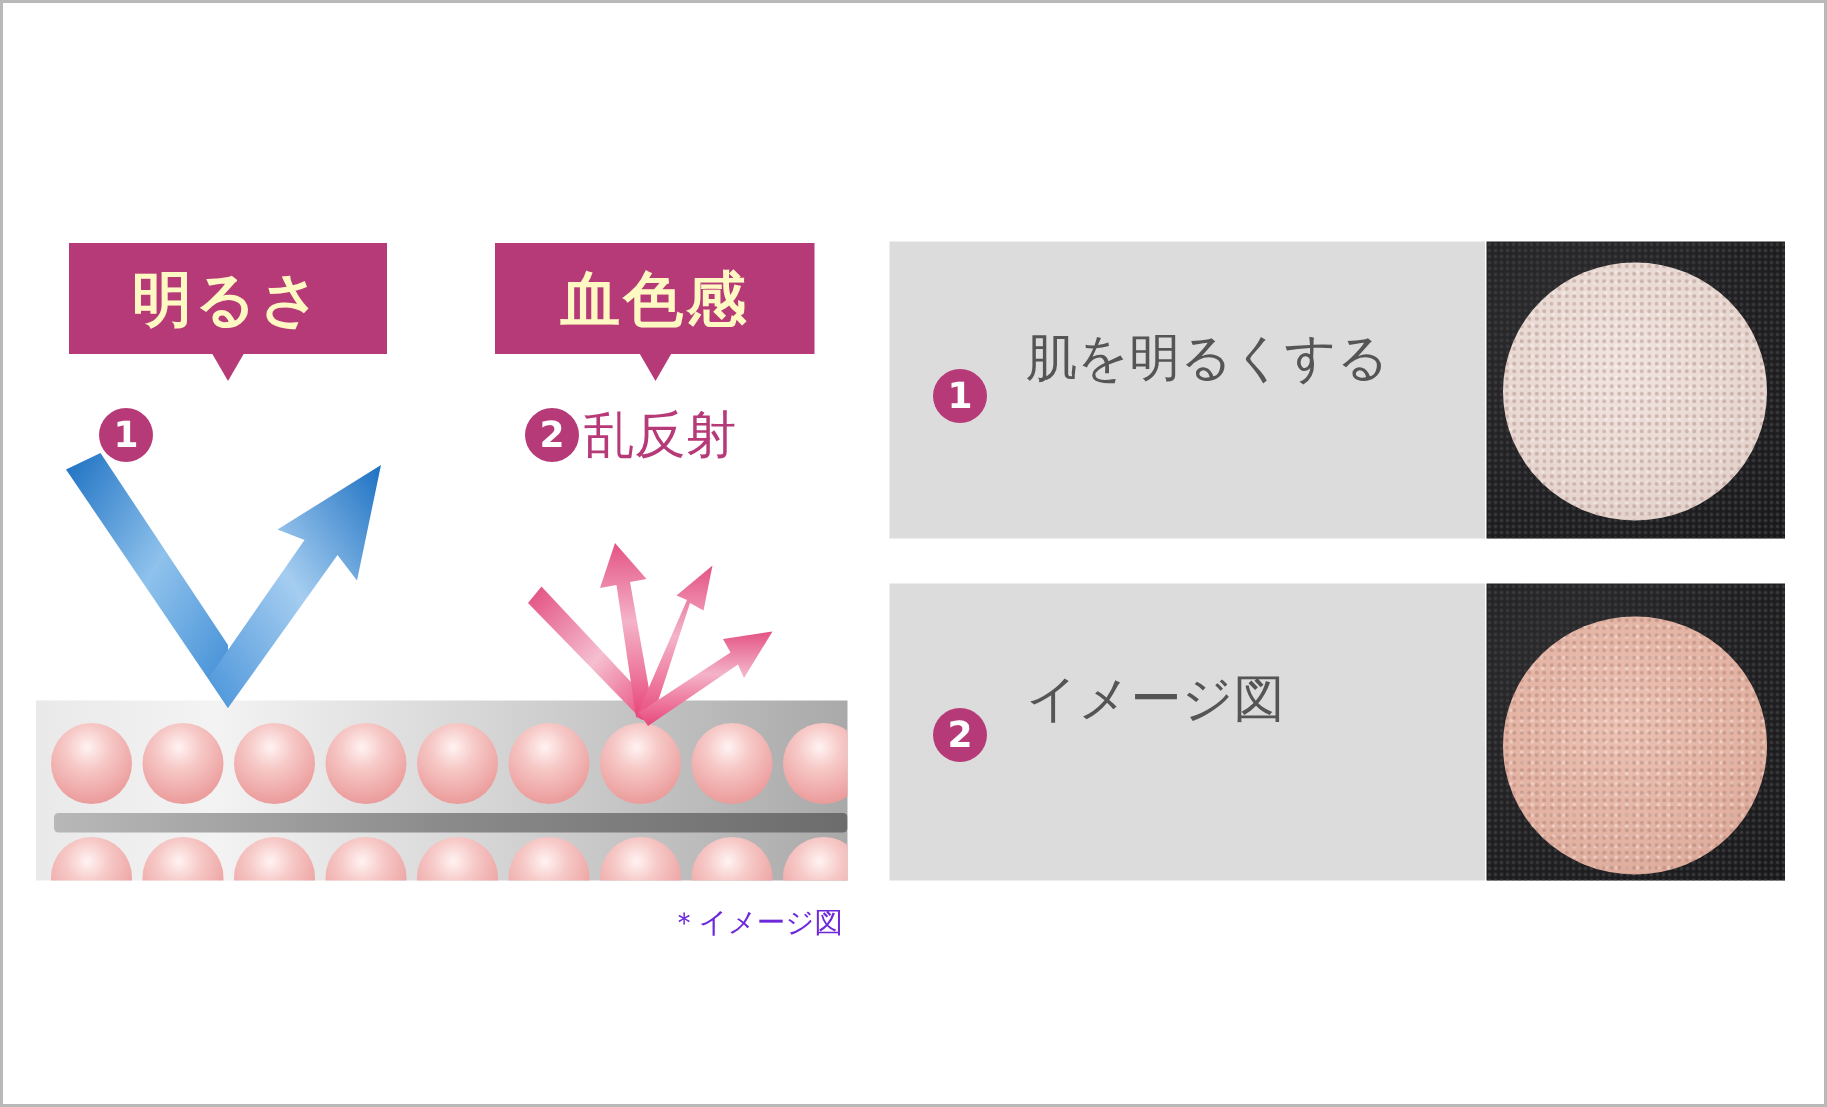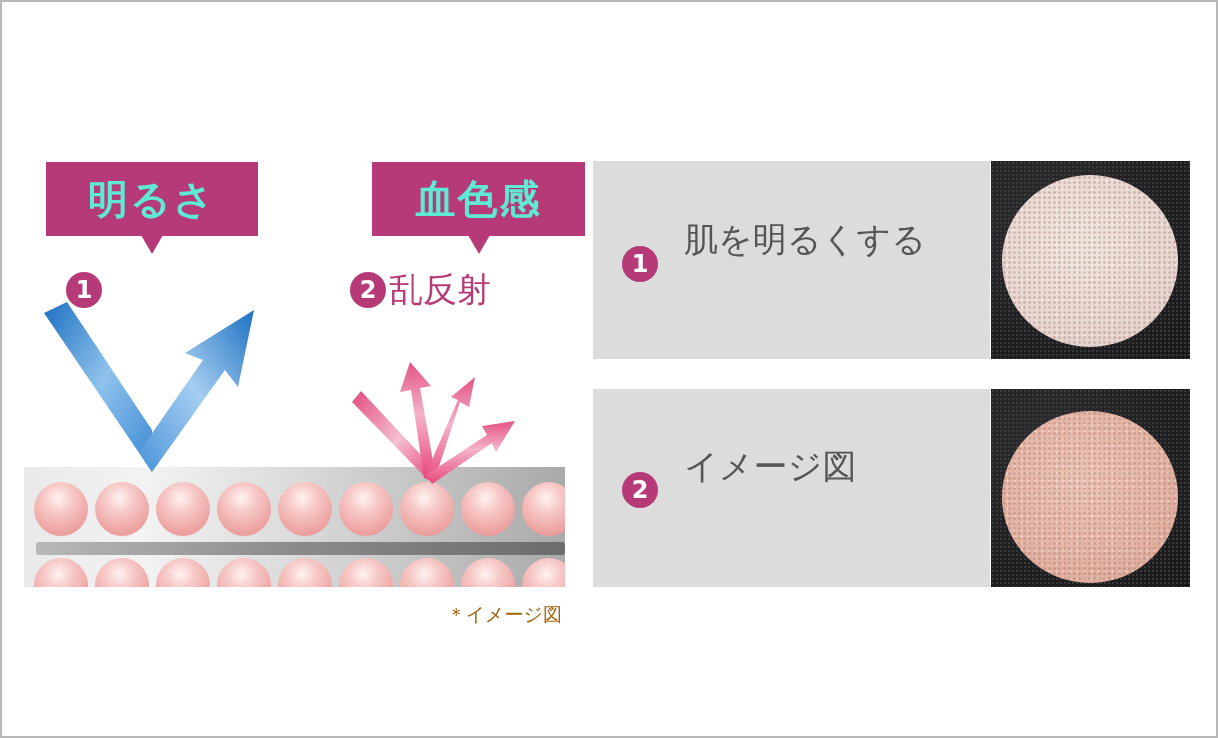--- a/index.html
+++ b/index.html
@@ -4,41 +4,41 @@
   <style>
     html, body { margin: 0; padding: 0; background: #ffffff; }
     body { width: 1218px; height: 738px; position: relative; overflow: hidden;
            font-family: "DejaVu Sans", "Liberation Sans", sans-serif; }
     .frame { position: absolute; left: 0; top: 0; width: 1214px; height: 734px;
              border: 2px solid #b9b9b9; border-right-width: 2px; background: #fff; }
     .abs { position: absolute; }
 
     
     .bubble { position: absolute; top: 162px; height: 74px; background: #b73a78;
-              color: #5eead4; font-weight: bold; font-size: 40px; letter-spacing: 2px;
+              color: #fef9c3; font-weight: bold; font-size: 40px; letter-spacing: 2px;
               display: flex; align-items: center; justify-content: center; }
     .bubble .tail { position: absolute; bottom: -18px; left: 50%; margin-left: -11px;
                     width: 0; height: 0; border-left: 11px solid transparent;
                     border-right: 11px solid transparent; border-top: 19px solid #b73a78; }
     .reflect-label { position: absolute; top: 266px; height: 48px; display: flex;
                      align-items: center; color: #b73a78; font-size: 34px; }
     .num-circle { display: inline-flex; align-items: center; justify-content: center;
                   width: 36px; height: 36px; border-radius: 50%; background: #b73a78;
                   color: #fff; font-size: 24px; font-weight: bold; margin-right: 3px; }
 
     
     .substrate { position: absolute; left: 24px; top: 467px; width: 541px; height: 120px;
                  overflow: hidden;
                  background: linear-gradient(90deg, #e9e9e9 0%, #f3f3f3 22%, #d6d6d6 55%, #a9a9a9 100%); }
     .bar { position: absolute; left: 12px; right: 0; top: 75px; height: 13px; border-radius: 3px;
            background: linear-gradient(90deg, #b8b8b8 0%, #8a8a8a 50%, #6c6c6c 100%); }
     .ball { position: absolute; width: 54px; height: 54px; border-radius: 50%;
             background: radial-gradient(circle at 45% 30%, #fff3f2 0%, #f6c9c7 30%, #eda3a2 70%, #e08a8b 100%); }
 
-    .note { position: absolute; right: 656px; top: 602px; font-size: 19px; color: #a16207; }
+    .note { position: absolute; right: 656px; top: 602px; font-size: 19px; color: #6d28d9; }
 
     
     .panel { position: absolute; left: 593px; width: 397px; height: 198px; background: #dcdcdc; }
     .panel .pnum { position: absolute; left: 29px; width: 36px; height: 36px; border-radius: 50%;
                    background: #b73a78; color: #fff; font-size: 24px; font-weight: bold;
                    display: flex; align-items: center; justify-content: center; }
     .panel .ptext { position: absolute; left: 91px; color: #555; font-size: 34px; line-height: 50px; }
     .photo { position: absolute; left: 991px; width: 199px; height: 198px;
              background: radial-gradient(circle at 30% 30%, #2d2d2f 0%, #1f1f21 60%, #18181a 100%);
              overflow: hidden; }
@@ -57,21 +57,21 @@
 <div class="frame"></div>
 
 <div class="bubble" style="left:46px; width:212px;">
   <span>明るさ</span>
   <span class="tail"></span>
 </div>
 <div class="reflect-label" style="left:66px;">
   <span class="num-circle">1</span>
 </div>
 
-<div class="bubble" style="left:330px; width:213px;margin-left:42px;">
+<div class="bubble" style="left:330px; width:213px;">
   <span>血色感</span>
   <span class="tail"></span>
 </div>
 <div class="reflect-label" style="left:350px;">
   <span class="num-circle">2</span>
   <span>乱反射</span>
 </div>
 
 <div class="substrate">
   <div class="ball" style="left:10px; top:15px;"></div>

